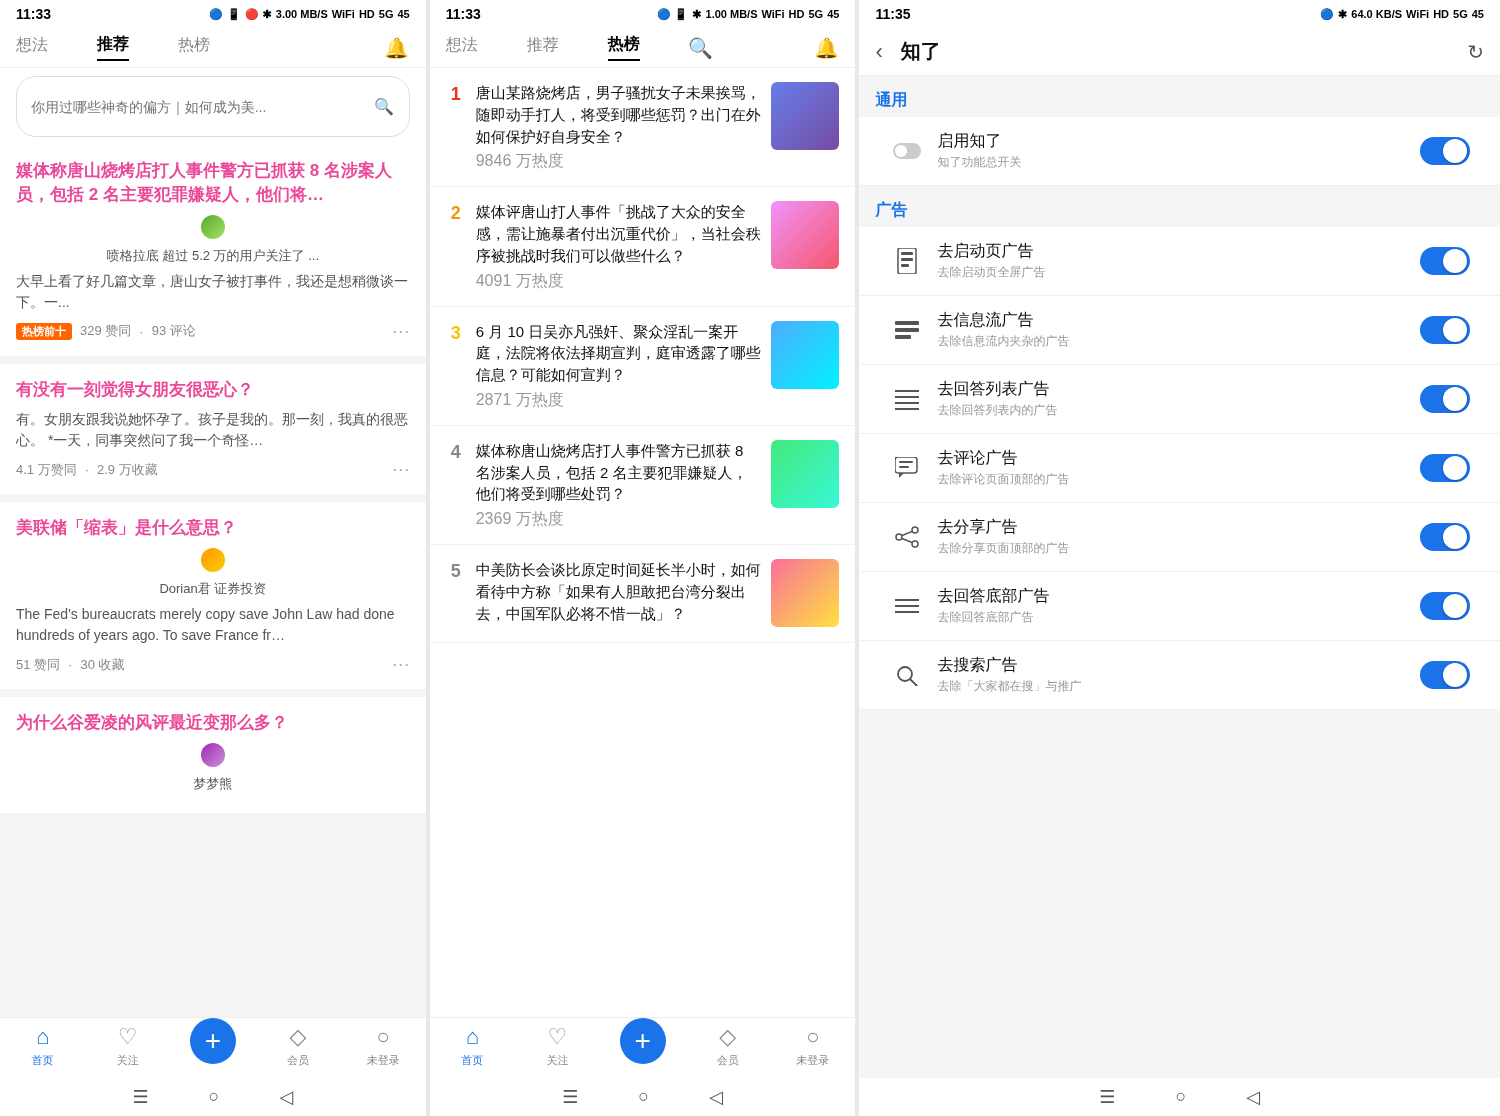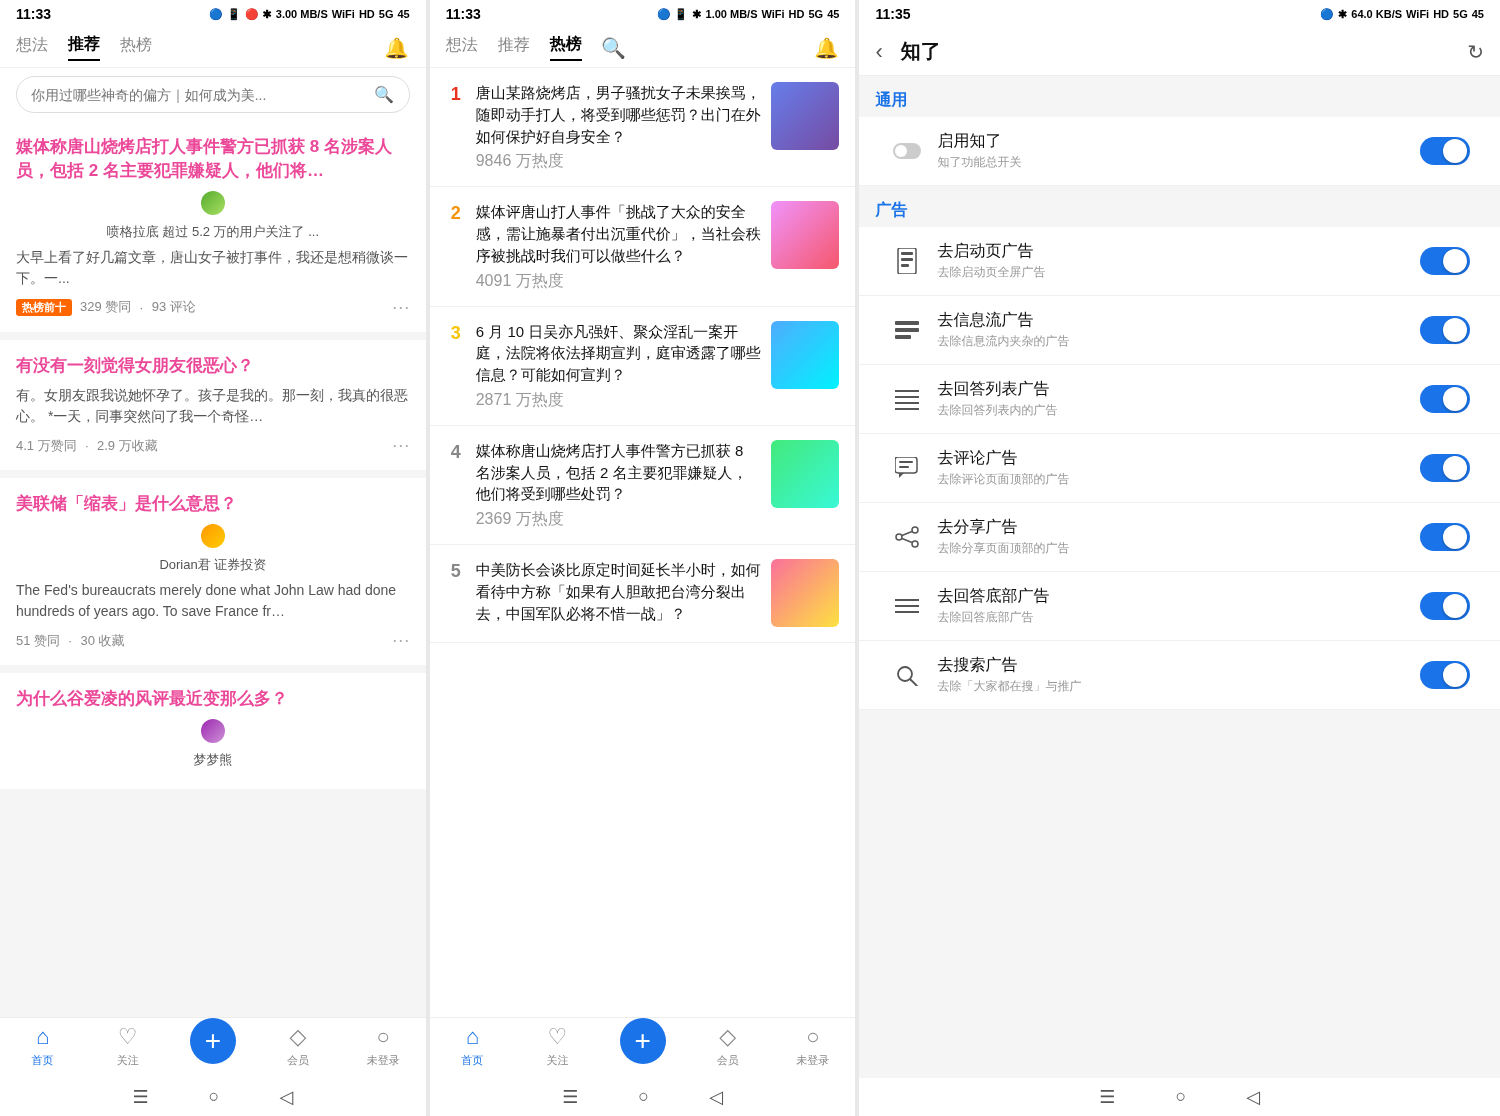--- a/index.html
+++ b/index.html
@@ -38,20 +38,21 @@
     .status-icons { display: flex; gap: 4px; align-items: center; font-size: 11px; }
 
     
     .nav-tabs {
       display: flex;
       align-items: center;
       padding: 6px 16px;
       background: #fff;
       border-bottom: 1px solid #f0f0f0;
       position: relative;
+      gap: 29px;
     }
     .nav-tab {
       font-size: 16px;
       color: #888;
       margin-right: 20px;
       cursor: pointer;
       padding-bottom: 4px;
     }
     .nav-tab.active {
       color: #000;
@@ -69,21 +70,21 @@
       margin-right: 12px;
     }
 
     
     .search-bar {
       margin: 8px 16px;
       border: 1px solid #ddd;
       border-radius: 20px;
       display: flex;
       align-items: center;
-      padding: 8px 14px;
+      padding: 20px 14px;
       background: #fff;
     }
     .search-bar input {
       border: none;
       outline: none;
       flex: 1;
       font-size: 14px;
       color: #999;
       background: transparent;
     }
@@ -357,21 +358,21 @@
         <span class="feed-more">···</span>
       </div>
     </div>
 
     <div class="feed-item">
       <div class="feed-title">美联储「缩表」是什么意思？</div>
       <div class="feed-author-row">
         <div class="feed-avatar avatar-orange"></div>
         <span class="feed-author">Dorian君  证券投资</span>
       </div>
-      <div class="feed-excerpt">The Fed's bureaucrats merely done what John Law had done hundreds of years ago. To save France fr…</div>
+      <div class="feed-excerpt">The Fed's bureaucrats merely copy save John Law had done hundreds of years ago. To save France fr…</div>
       <div class="feed-meta">
         <span>51 赞同</span>
         <span>·</span>
         <span>30 收藏</span>
         <span class="feed-more">···</span>
       </div>
     </div>
 
     <div class="feed-item">
       <div class="feed-title">为什么谷爱凌的风评最近变那么多？</div>

